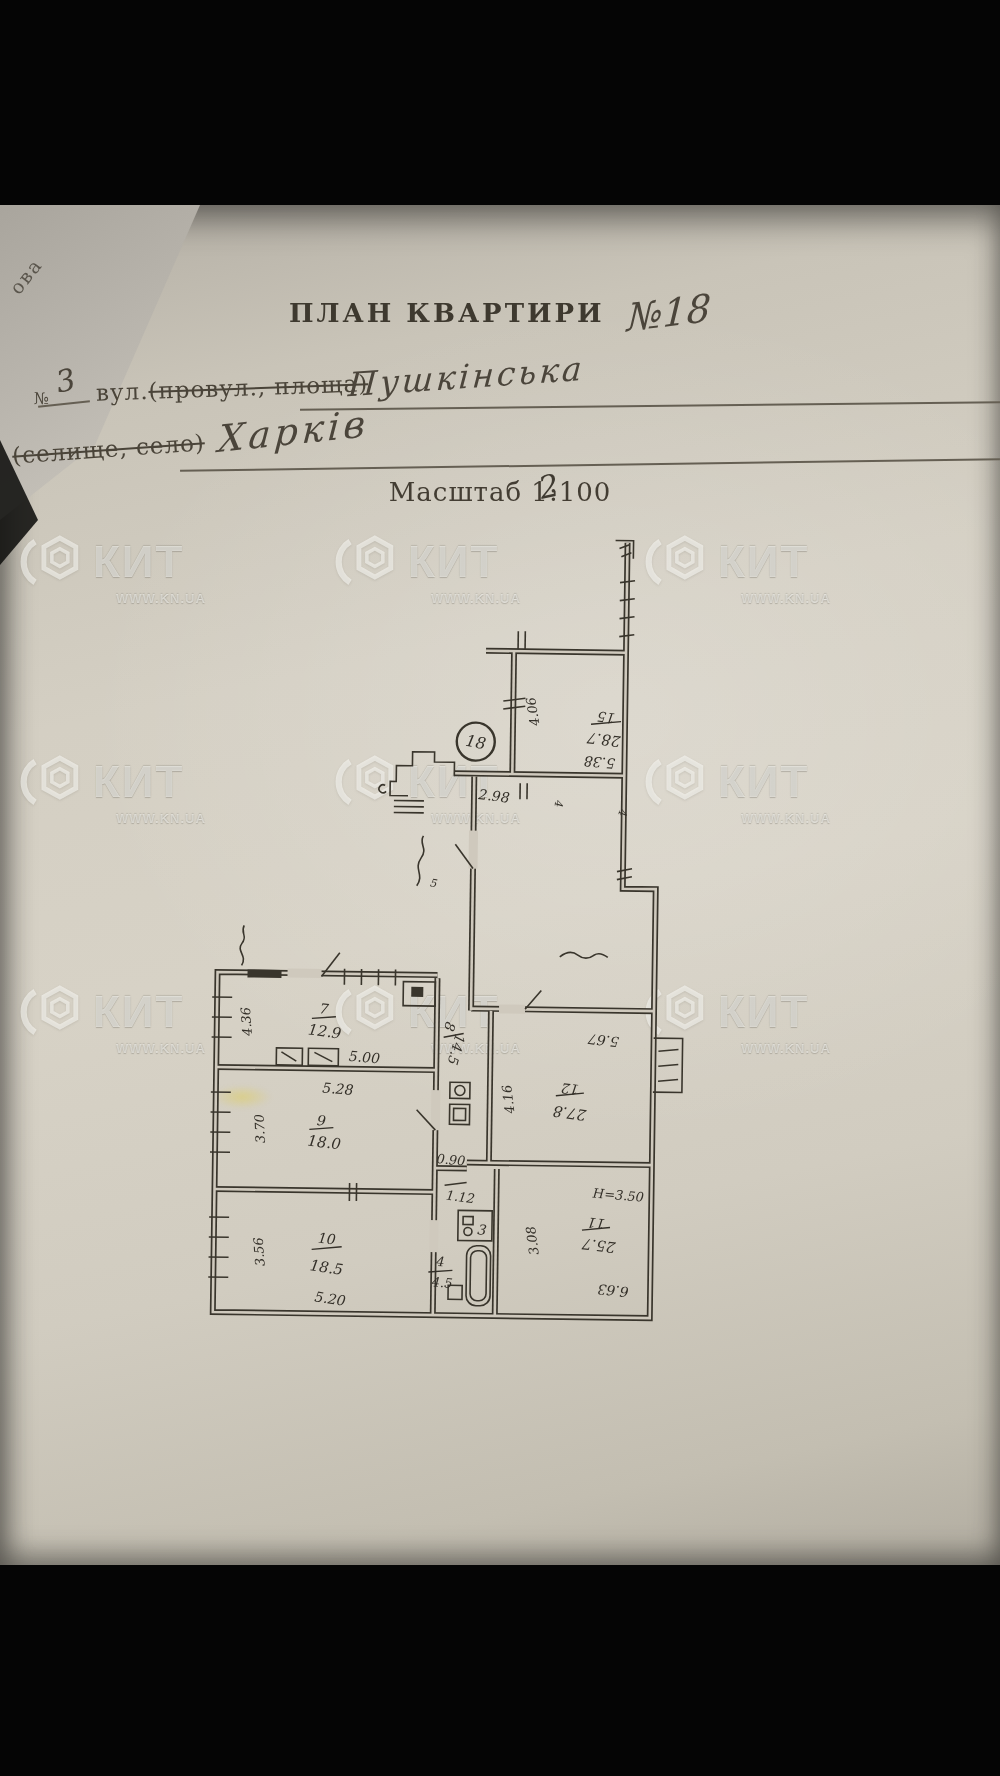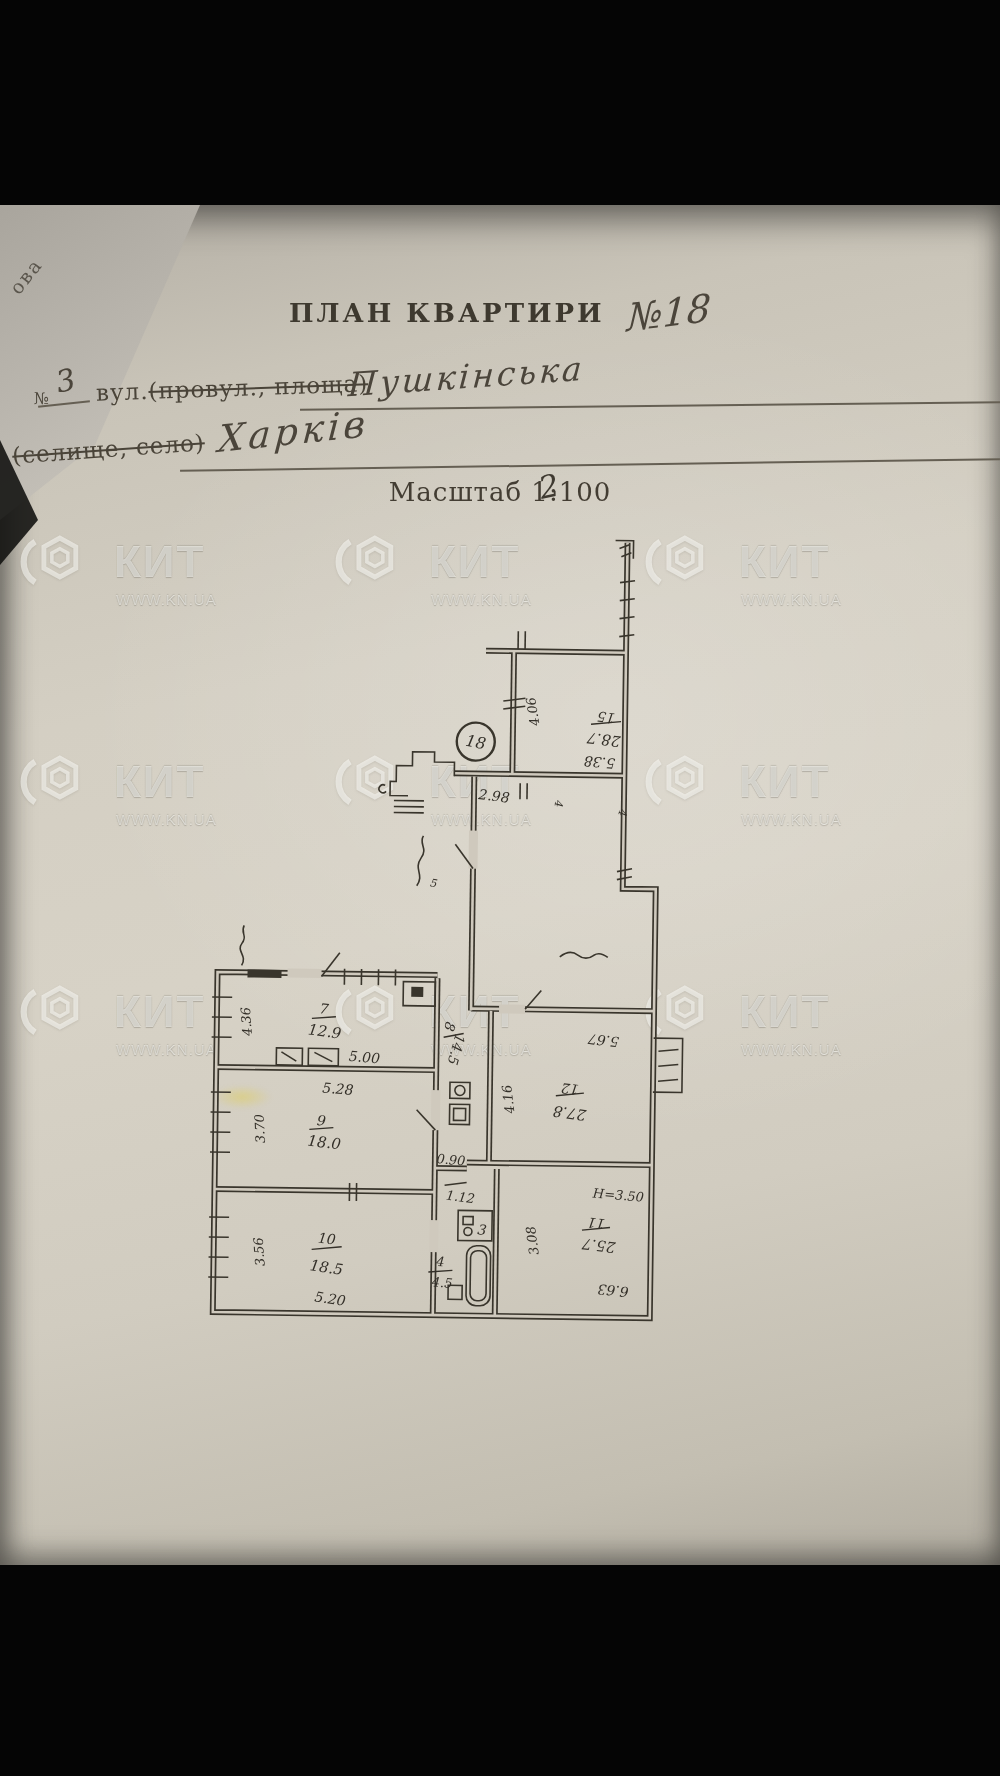--- a/index.html
+++ b/index.html
@@ -44,23 +44,23 @@
   .l2 .lbl{position:absolute;left:12px;top:16px;transform:rotate(-4deg);}
   .l2 .val{position:absolute;left:218px;top:-10px;font-size:37px;transform:rotate(-6deg) skewX(-10deg);letter-spacing:4px;}
   .l2 .ln-rule{left:180px;right:0;top:44px;transform:rotate(-.8deg);}
   .scale-row{position:absolute;left:0;top:272px;width:1000px;text-align:center;color:#433d33;}
   .scale-inner{position:relative;display:inline-block;font-size:26px;letter-spacing:1px;}
   .scale-fix{position:absolute;left:150px;top:-9px;font-size:31px;transform:rotate(-12deg);color:#3f3a31;}
 
   
   .wm{position:absolute;width:230px;color:rgba(253,253,250,.55);
       text-shadow:0 1px 1px rgba(80,75,65,.28),0 -1px 1px rgba(80,75,65,.18);}
-  .wm .row1{display:flex;align-items:center;gap:32px;}
+  .wm .row1{display:flex;align-items:center;gap:11px;}
   .wm .brand{font-family:"Liberation Sans",sans-serif;font-weight:bold;font-size:44px;letter-spacing:2px;}
-  .wm .url{font-family:"Liberation Sans",sans-serif;font-weight:normal;font-size:15px;margin:2px 0 0 96px;letter-spacing:1px;}
+  .wm .url{font-family:"Liberation Sans",sans-serif;font-weight:bold;font-size:13px;margin:2px 0 0 96px;letter-spacing:1px;}
   .wm svg{filter:drop-shadow(0 1px 1px rgba(80,75,65,.25));}
   .wr1{top:330px;} .wr2{top:550px;} .wr3{top:780px;}
   .wc1{left:20px;} .wc2{left:335px;} .wc3{left:645px;}
 
   .stain{position:absolute;left:212px;top:880px;width:60px;height:24px;border-radius:50%;
          background:radial-gradient(closest-side,rgba(225,205,70,.45),rgba(225,205,70,0));filter:blur(2px);}
 
   
   .plan{position:absolute;left:170px;top:325px;width:520px;height:820px;transform:rotate(.8deg);}
   .ink{stroke:#39352c;fill:none;}

